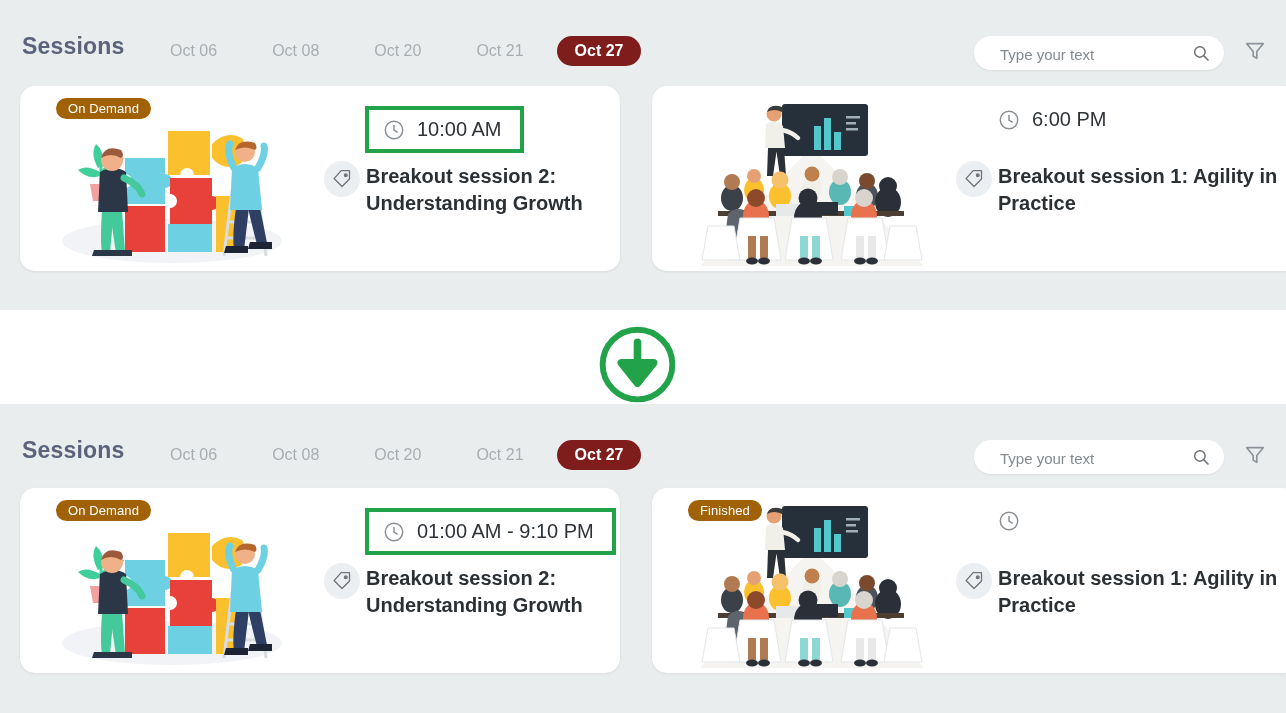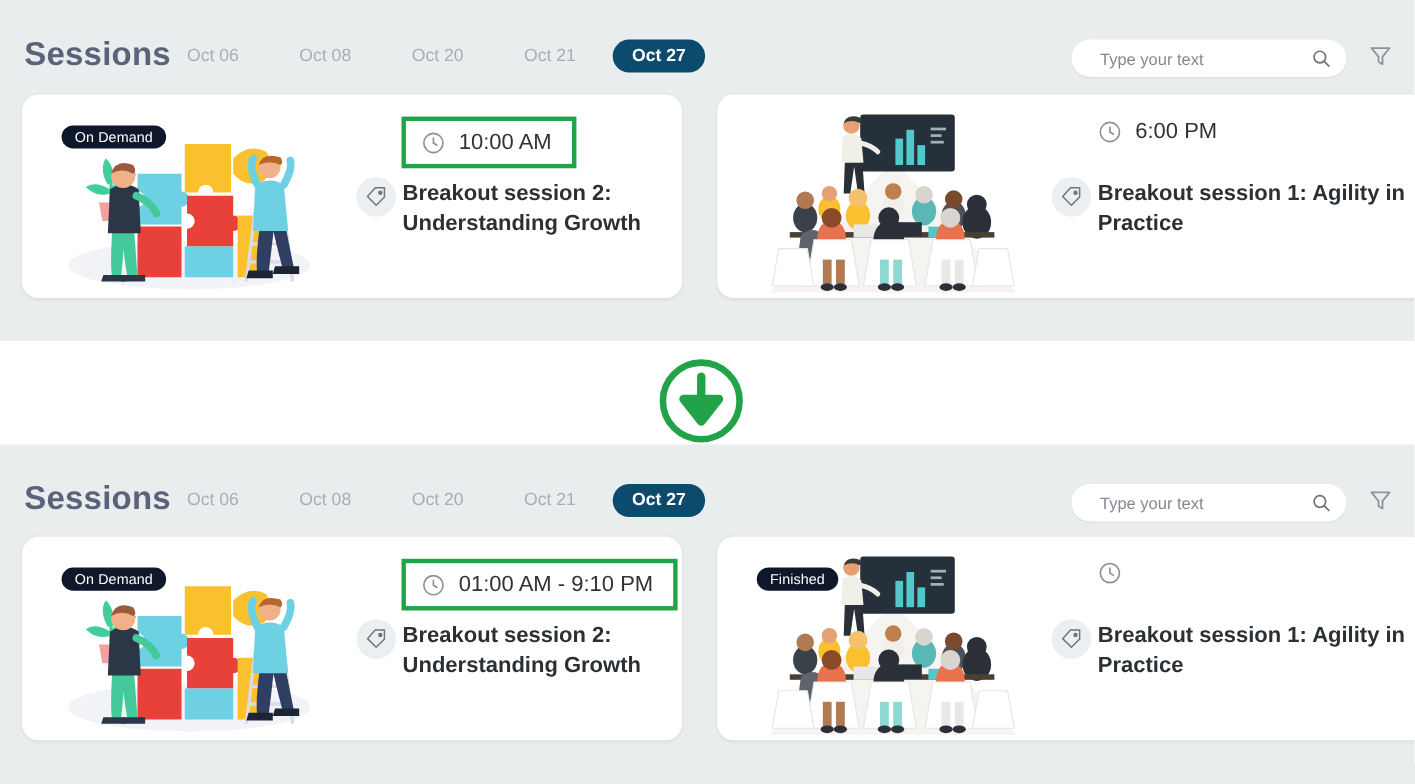--- a/index.html
+++ b/index.html
@@ -14,29 +14,29 @@
   
   .panel{position:absolute;left:0;width:1286px;background:#eaedee;}
   .panel-top{top:0;height:310px;}
   .panel-bottom{top:404px;height:309px;}
   .divider-band{position:absolute;left:0;top:310px;width:1286px;height:94px;background:#ffffff;}
 
   
   .header{position:absolute;left:0;top:0;width:1286px;height:86px;}
   .title{
     position:absolute;left:22px;top:33px;
-    font-size:30px;font-weight:bold;color:#5b637a;letter-spacing:.2px;
+    font-size:23px;font-weight:bold;color:#5b637a;letter-spacing:.2px;
   }
   .tabs{position:absolute;left:148px;top:36px;display:flex;align-items:center;gap:11px;}
   .tab{
     font-size:16px;color:#a9aeb3;padding:0 22px;line-height:30px;
     white-space:nowrap;cursor:pointer;
   }
   .tab.active{
-    background:#0c4a6e;color:#ffffff;font-weight:bold;
+    background:#7f1d1d;color:#ffffff;font-weight:bold;
     border-radius:16px;padding:0 18px;line-height:30px;
   }
 
   .search-wrap{position:absolute;right:62px;top:36px;}
   .search-box{
     position:relative;width:250px;height:34px;background:#ffffff;border-radius:17px;
     box-shadow:0 1px 2px rgba(0,0,0,.07);
   }
   .search-input{
     position:absolute;left:24px;top:0;width:195px;height:34px;border:none;outline:none;
@@ -50,22 +50,22 @@
   .card{
     position:absolute;background:#ffffff;border-radius:15px;
     box-shadow:0 1px 3px rgba(20,30,40,.08);overflow:hidden;
   }
   .card-left{left:20px;width:600px;}
   .card-right{left:652px;width:602px;padding-left:44px;}
   .row-top .card{top:86px;height:185px;}
   .row-bottom .card{top:488px;height:185px;}
 
   .badge{
-    position:absolute;left:36px;top:28px;z-index:4;
-    background:#0f172a;color:#ffffff;font-size:13px;
+    position:absolute;left:36px;top:12px;z-index:4;
+    background:#a16207;color:#ffffff;font-size:13px;
     padding:3px 12px;border-radius:11px;letter-spacing:.1px;
   }
 
   .illus{position:absolute;left:0;top:0;width:300px;height:185px;}
   .illus-right{left:10px;width:300px;}
 
   .content{position:absolute;left:300px;top:0;right:0;height:185px;}
 
   .time-row{position:absolute;left:46px;top:22px;display:flex;align-items:center;gap:12px;text-align:center;}
   .time-row.boxed{

